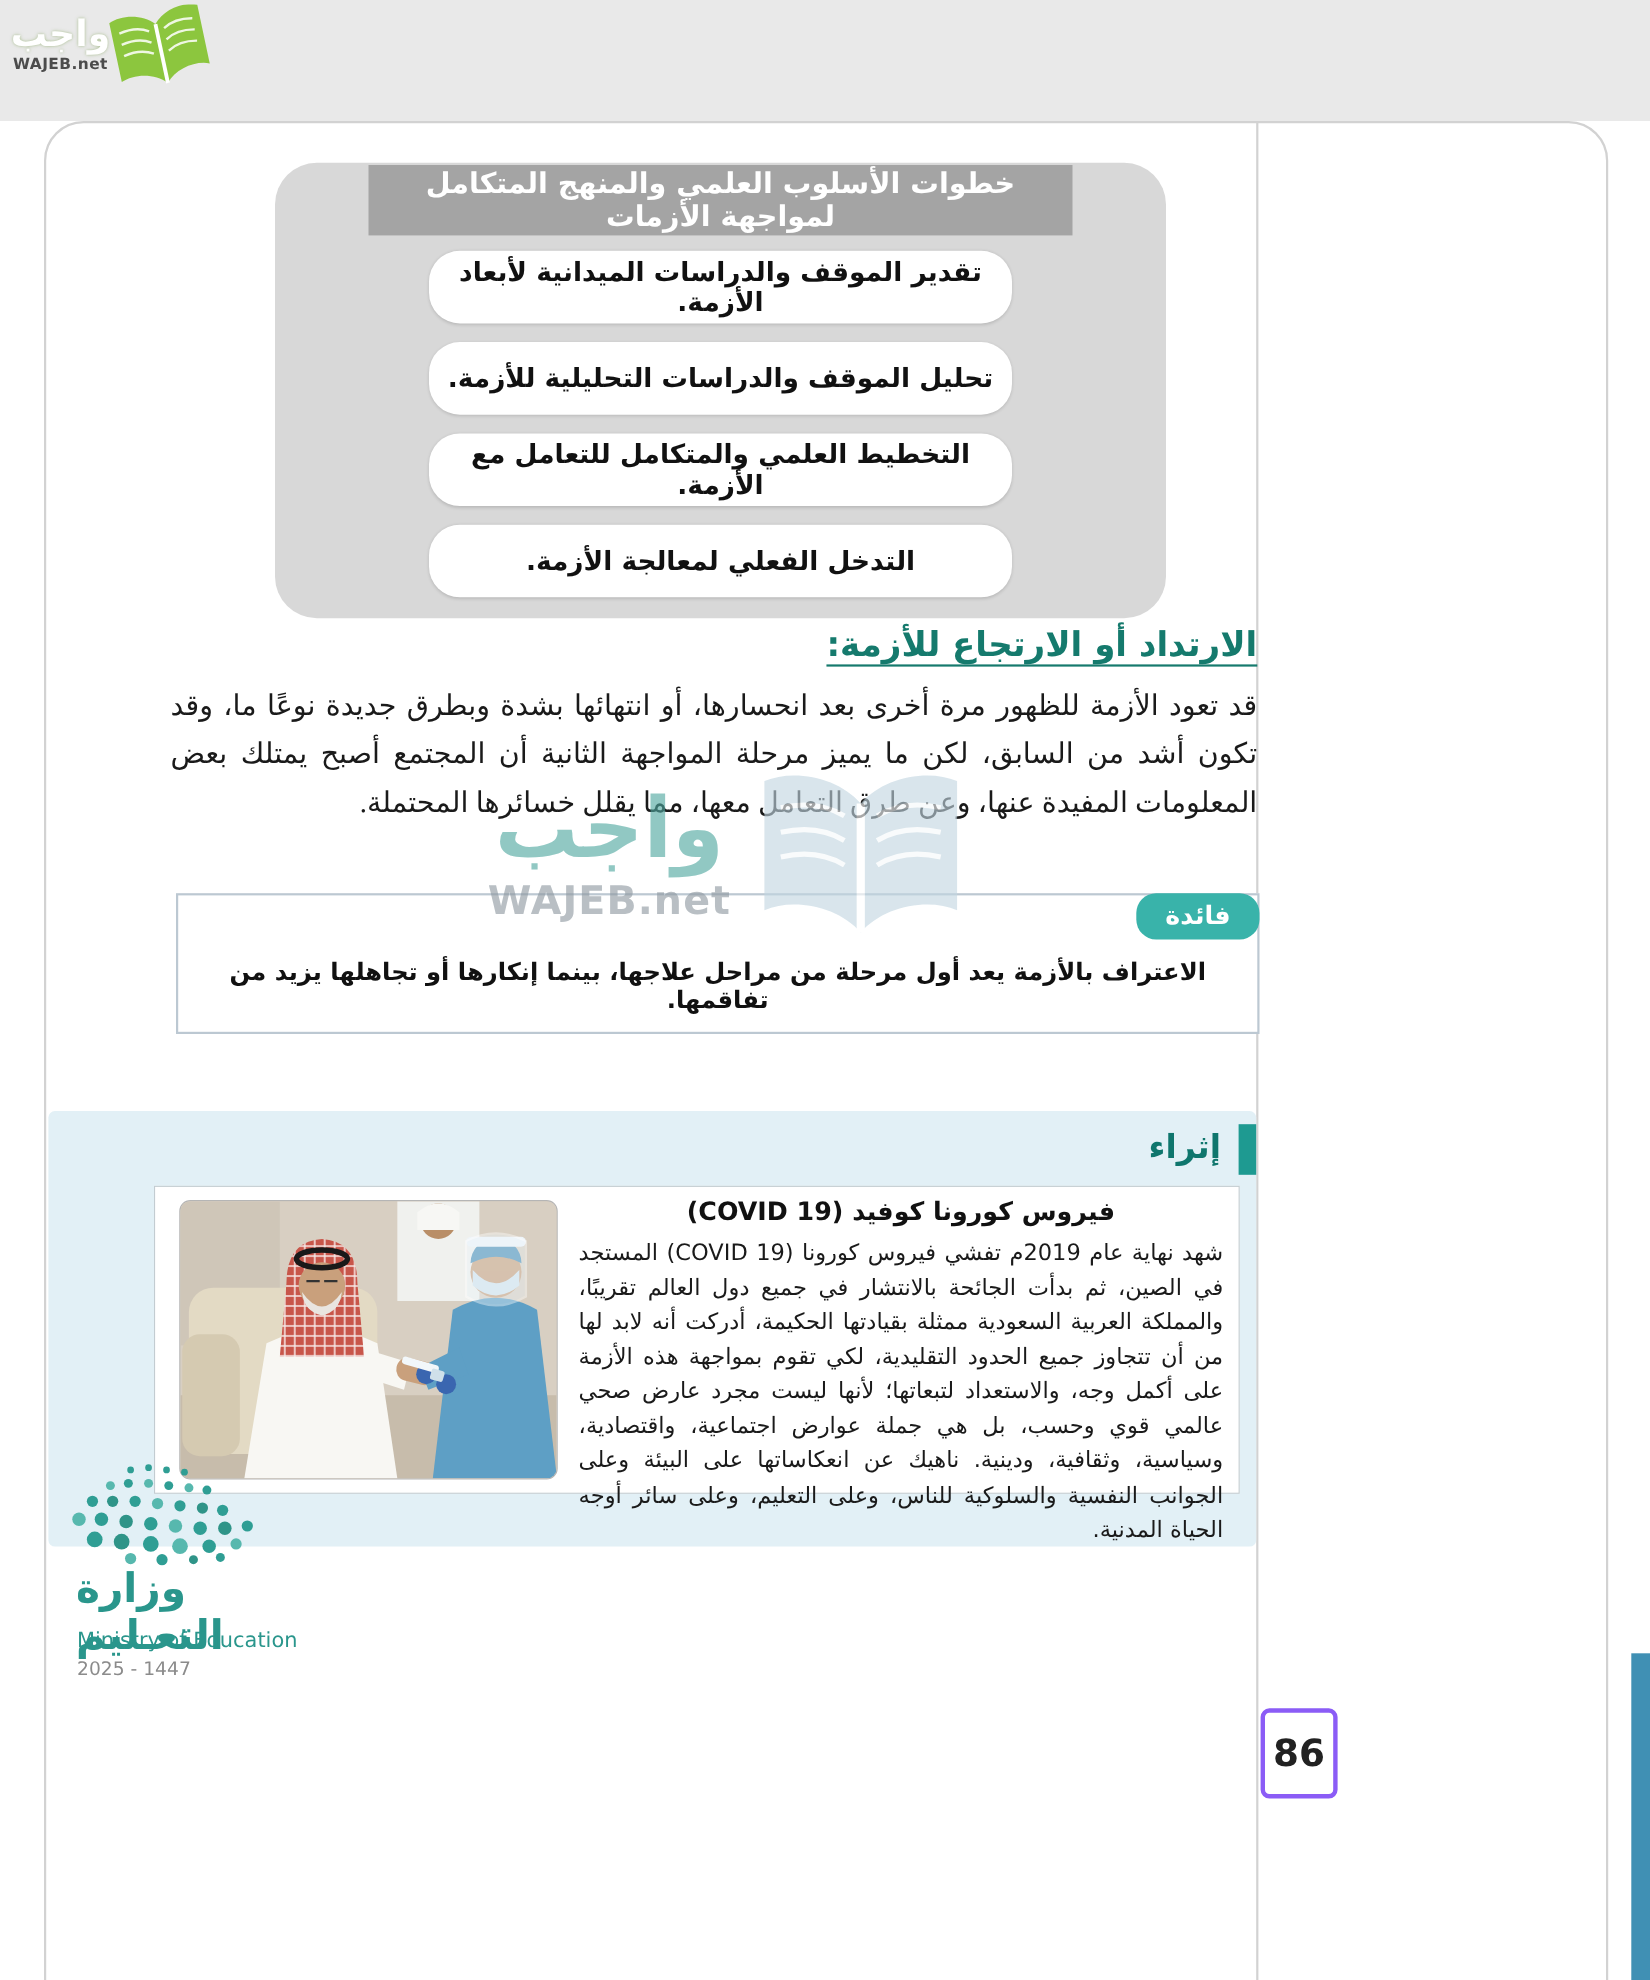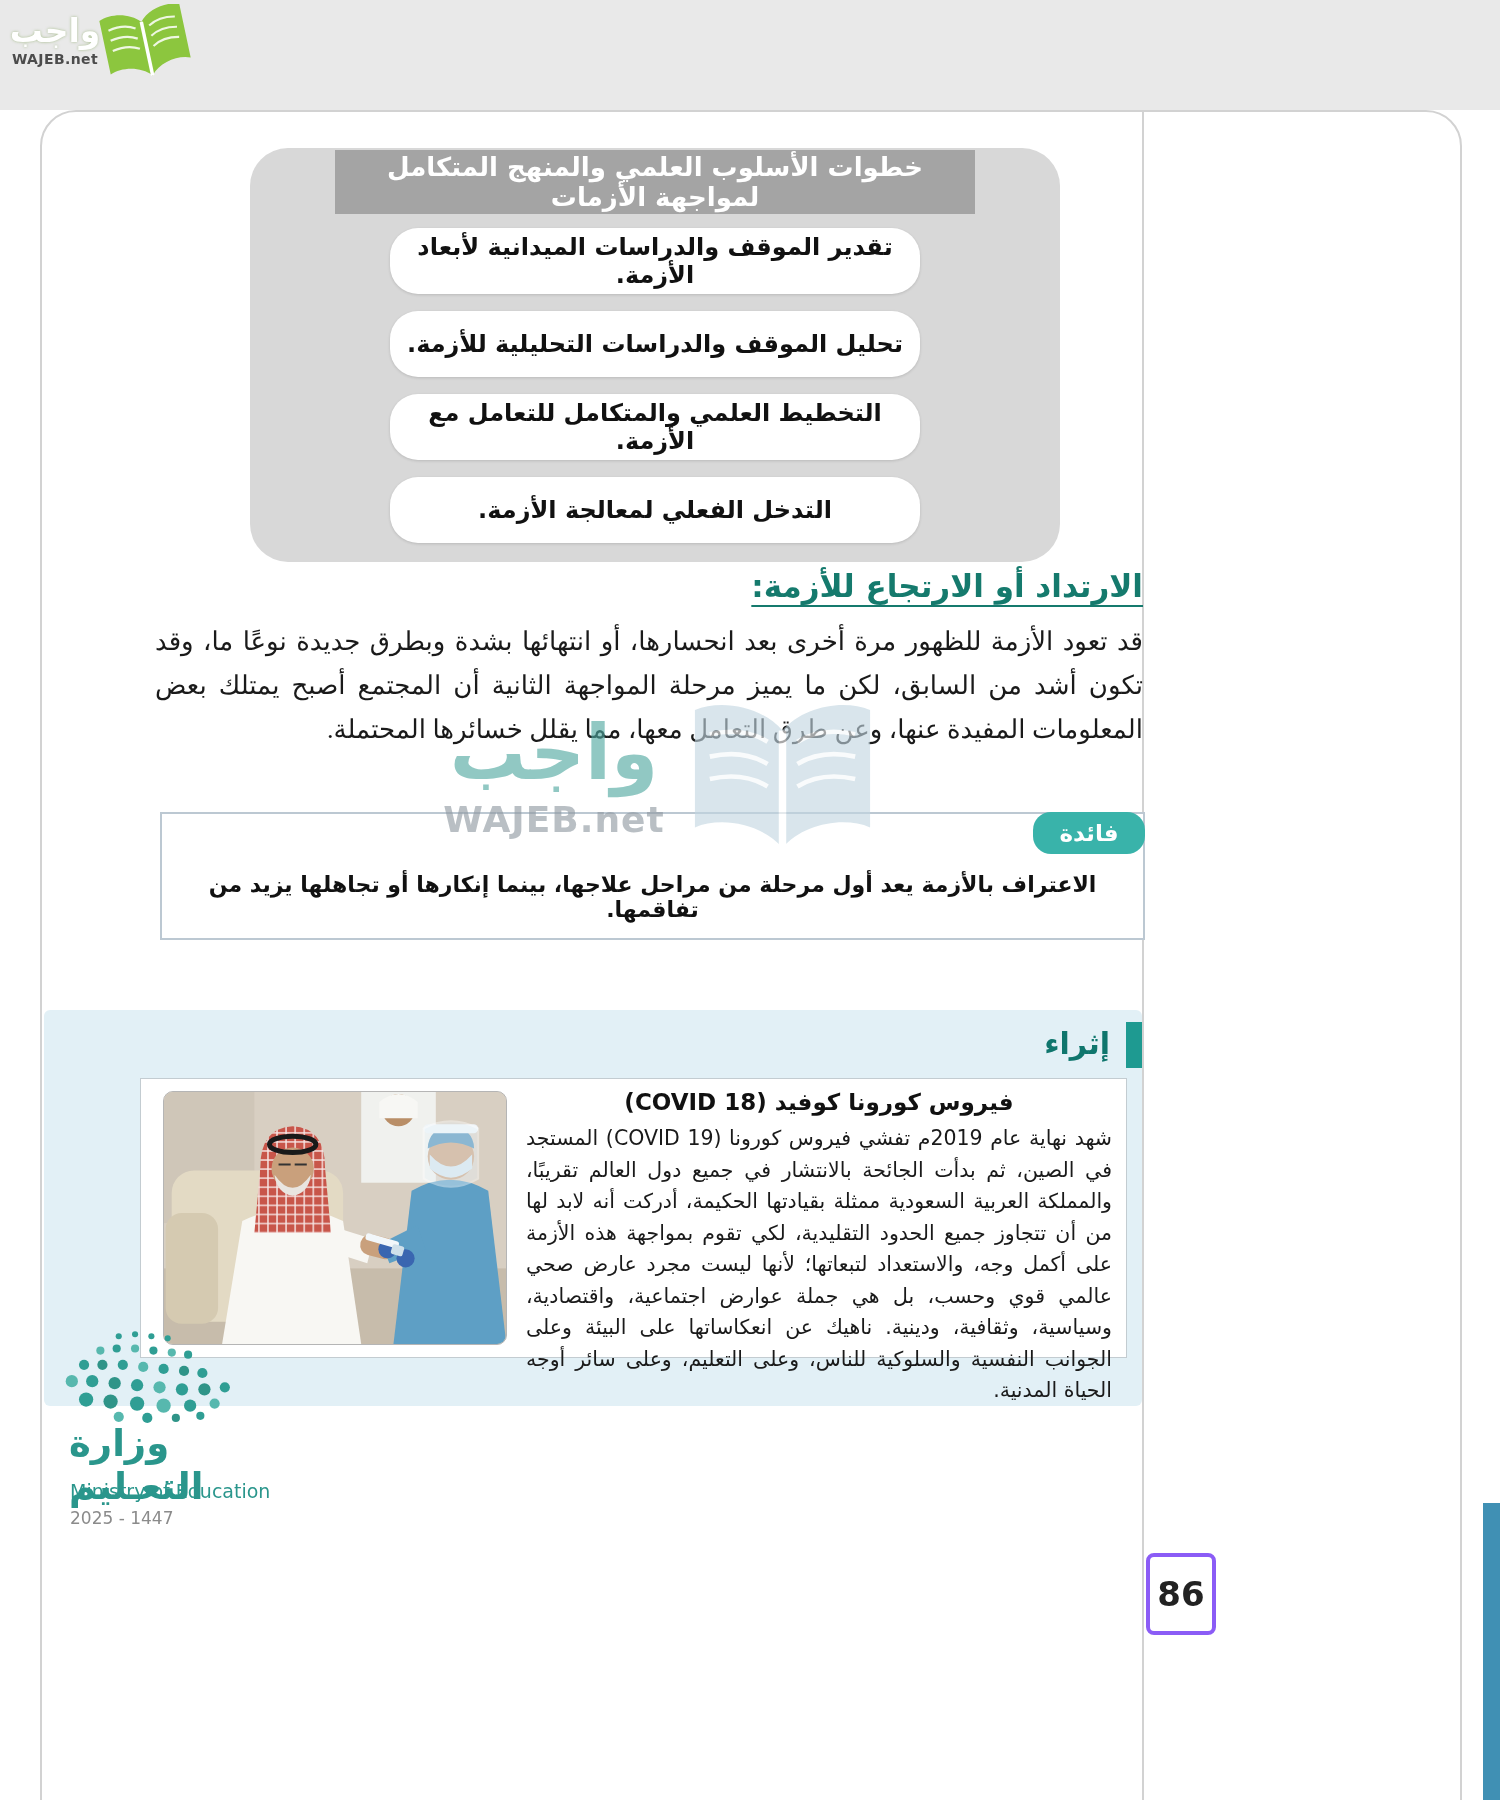--- a/index.html
+++ b/index.html
@@ -151,21 +151,21 @@
           <path d="M262 56 A23 23 0 0 1 308 56 Q285 44 262 56 Z" fill="#4c8fb8"></path>
           <rect x="258" y="32" width="54" height="9" rx="4.5" fill="#eef4f8"></rect>
           <path d="M258 36 Q285 22 312 36 L312 86 Q285 102 258 86 Z" fill="#eaf4fa" opacity="0.4" stroke="#ffffff" stroke-width="2"></path>
           <circle cx="222" cy="156" r="9" fill="#3a66b0"></circle>
           <circle cx="240" cy="165" r="9" fill="#3a66b0"></circle>
           <rect x="200" y="144" width="34" height="7" rx="3" fill="#f2f7fa" transform="rotate(16 217 147)"></rect>
           <rect x="226" y="152" width="12" height="10" rx="2" fill="#cfe0ea" transform="rotate(16 232 157)"></rect>
         </svg>
       </div>
       <div class="enrich-textcol">
-        <div class="enrich-title">فيروس كورونا كوفيد (COVID 18)</div>
+        <div class="enrich-title">فيروس كورونا كوفيد (COVID 19)</div>
         <div class="enrich-body">شهد نهاية عام 2019م تفشي فيروس كورونا (COVID 19) المستجد في الصين، ثم بدأت الجائحة بالانتشار في جميع دول العالم تقريبًا، والمملكة العربية السعودية ممثلة بقيادتها الحكيمة، أدركت أنه لابد لها من أن تتجاوز جميع الحدود التقليدية، لكي تقوم بمواجهة هذه الأزمة على أكمل وجه، والاستعداد لتبعاتها؛ لأنها ليست مجرد عارض صحي عالمي قوي وحسب، بل هي جملة عوارض اجتماعية، واقتصادية، وسياسية، وثقافية، ودينية. ناهيك عن انعكاساتها على البيئة وعلى الجوانب النفسية والسلوكية للناس، وعلى التعليم، وعلى سائر أوجه الحياة المدنية.</div>
       </div>
     </div>
   </div>
 
   <div class="moe">
     <svg class="moe-dots" viewBox="0 0 200 100">
       <g fill="#2f9e94">
         <circle cx="62" cy="14" r="3"></circle>
           <circle cx="78" cy="12" r="3"></circle>

